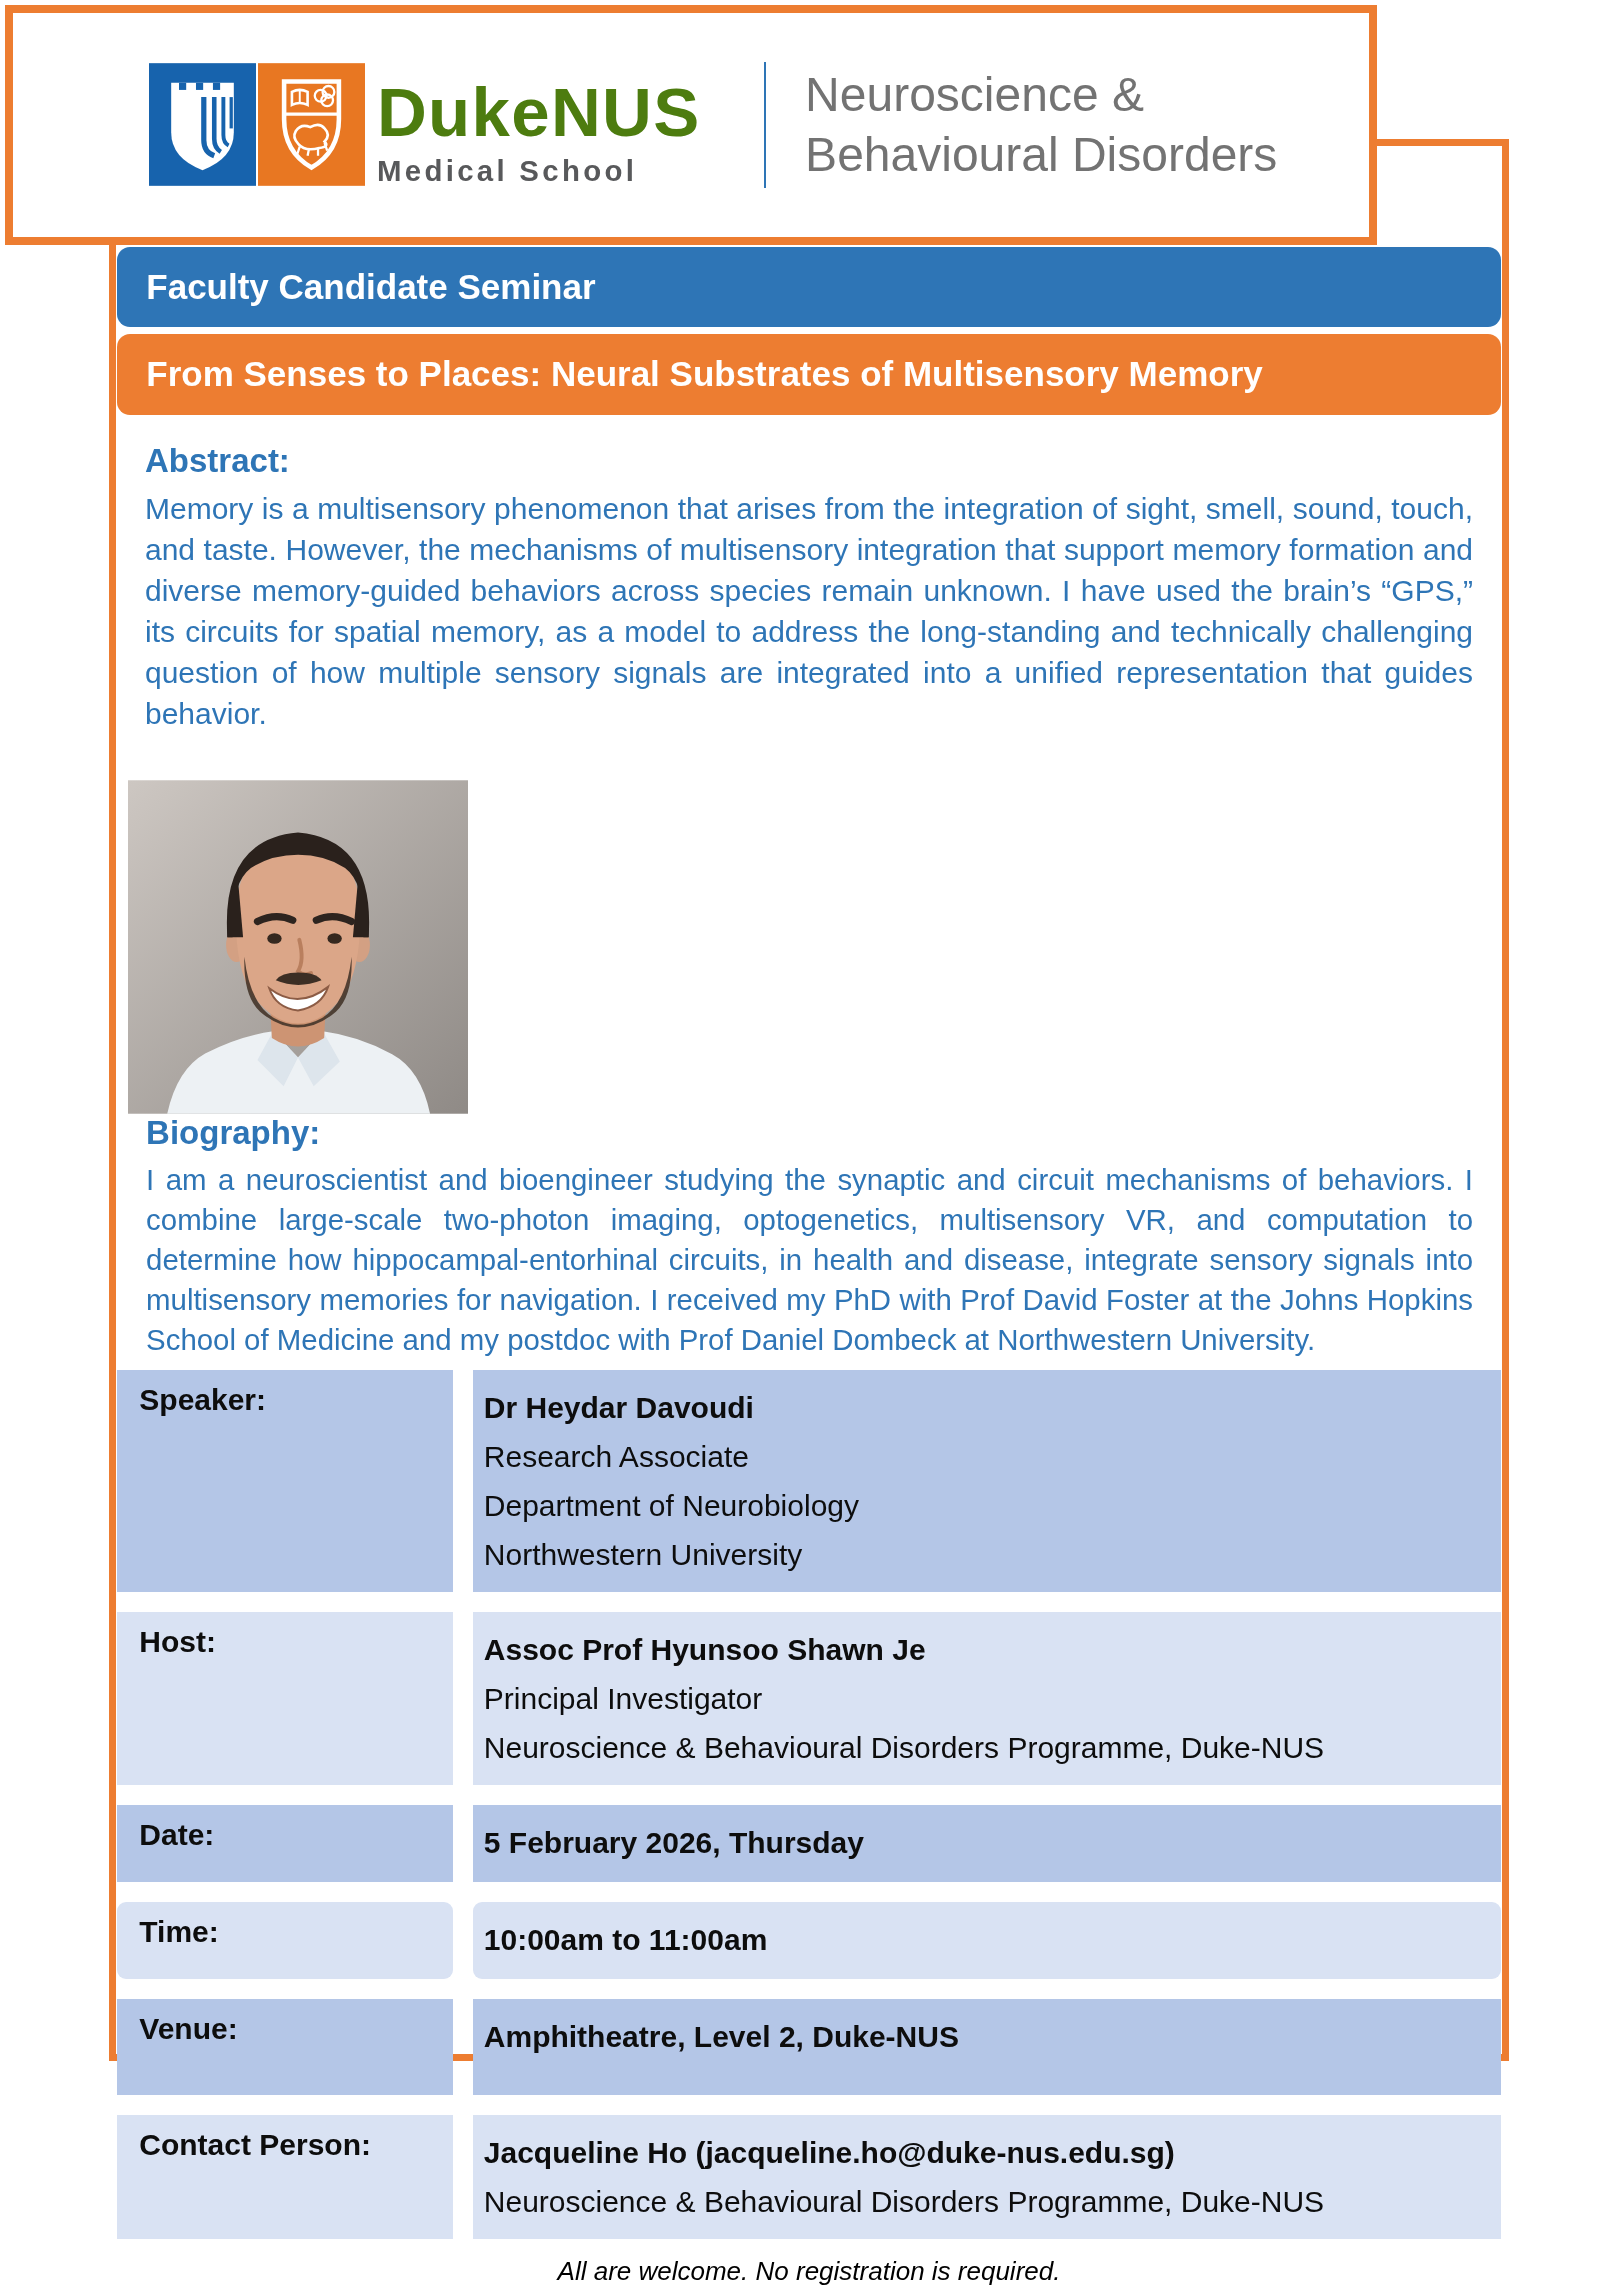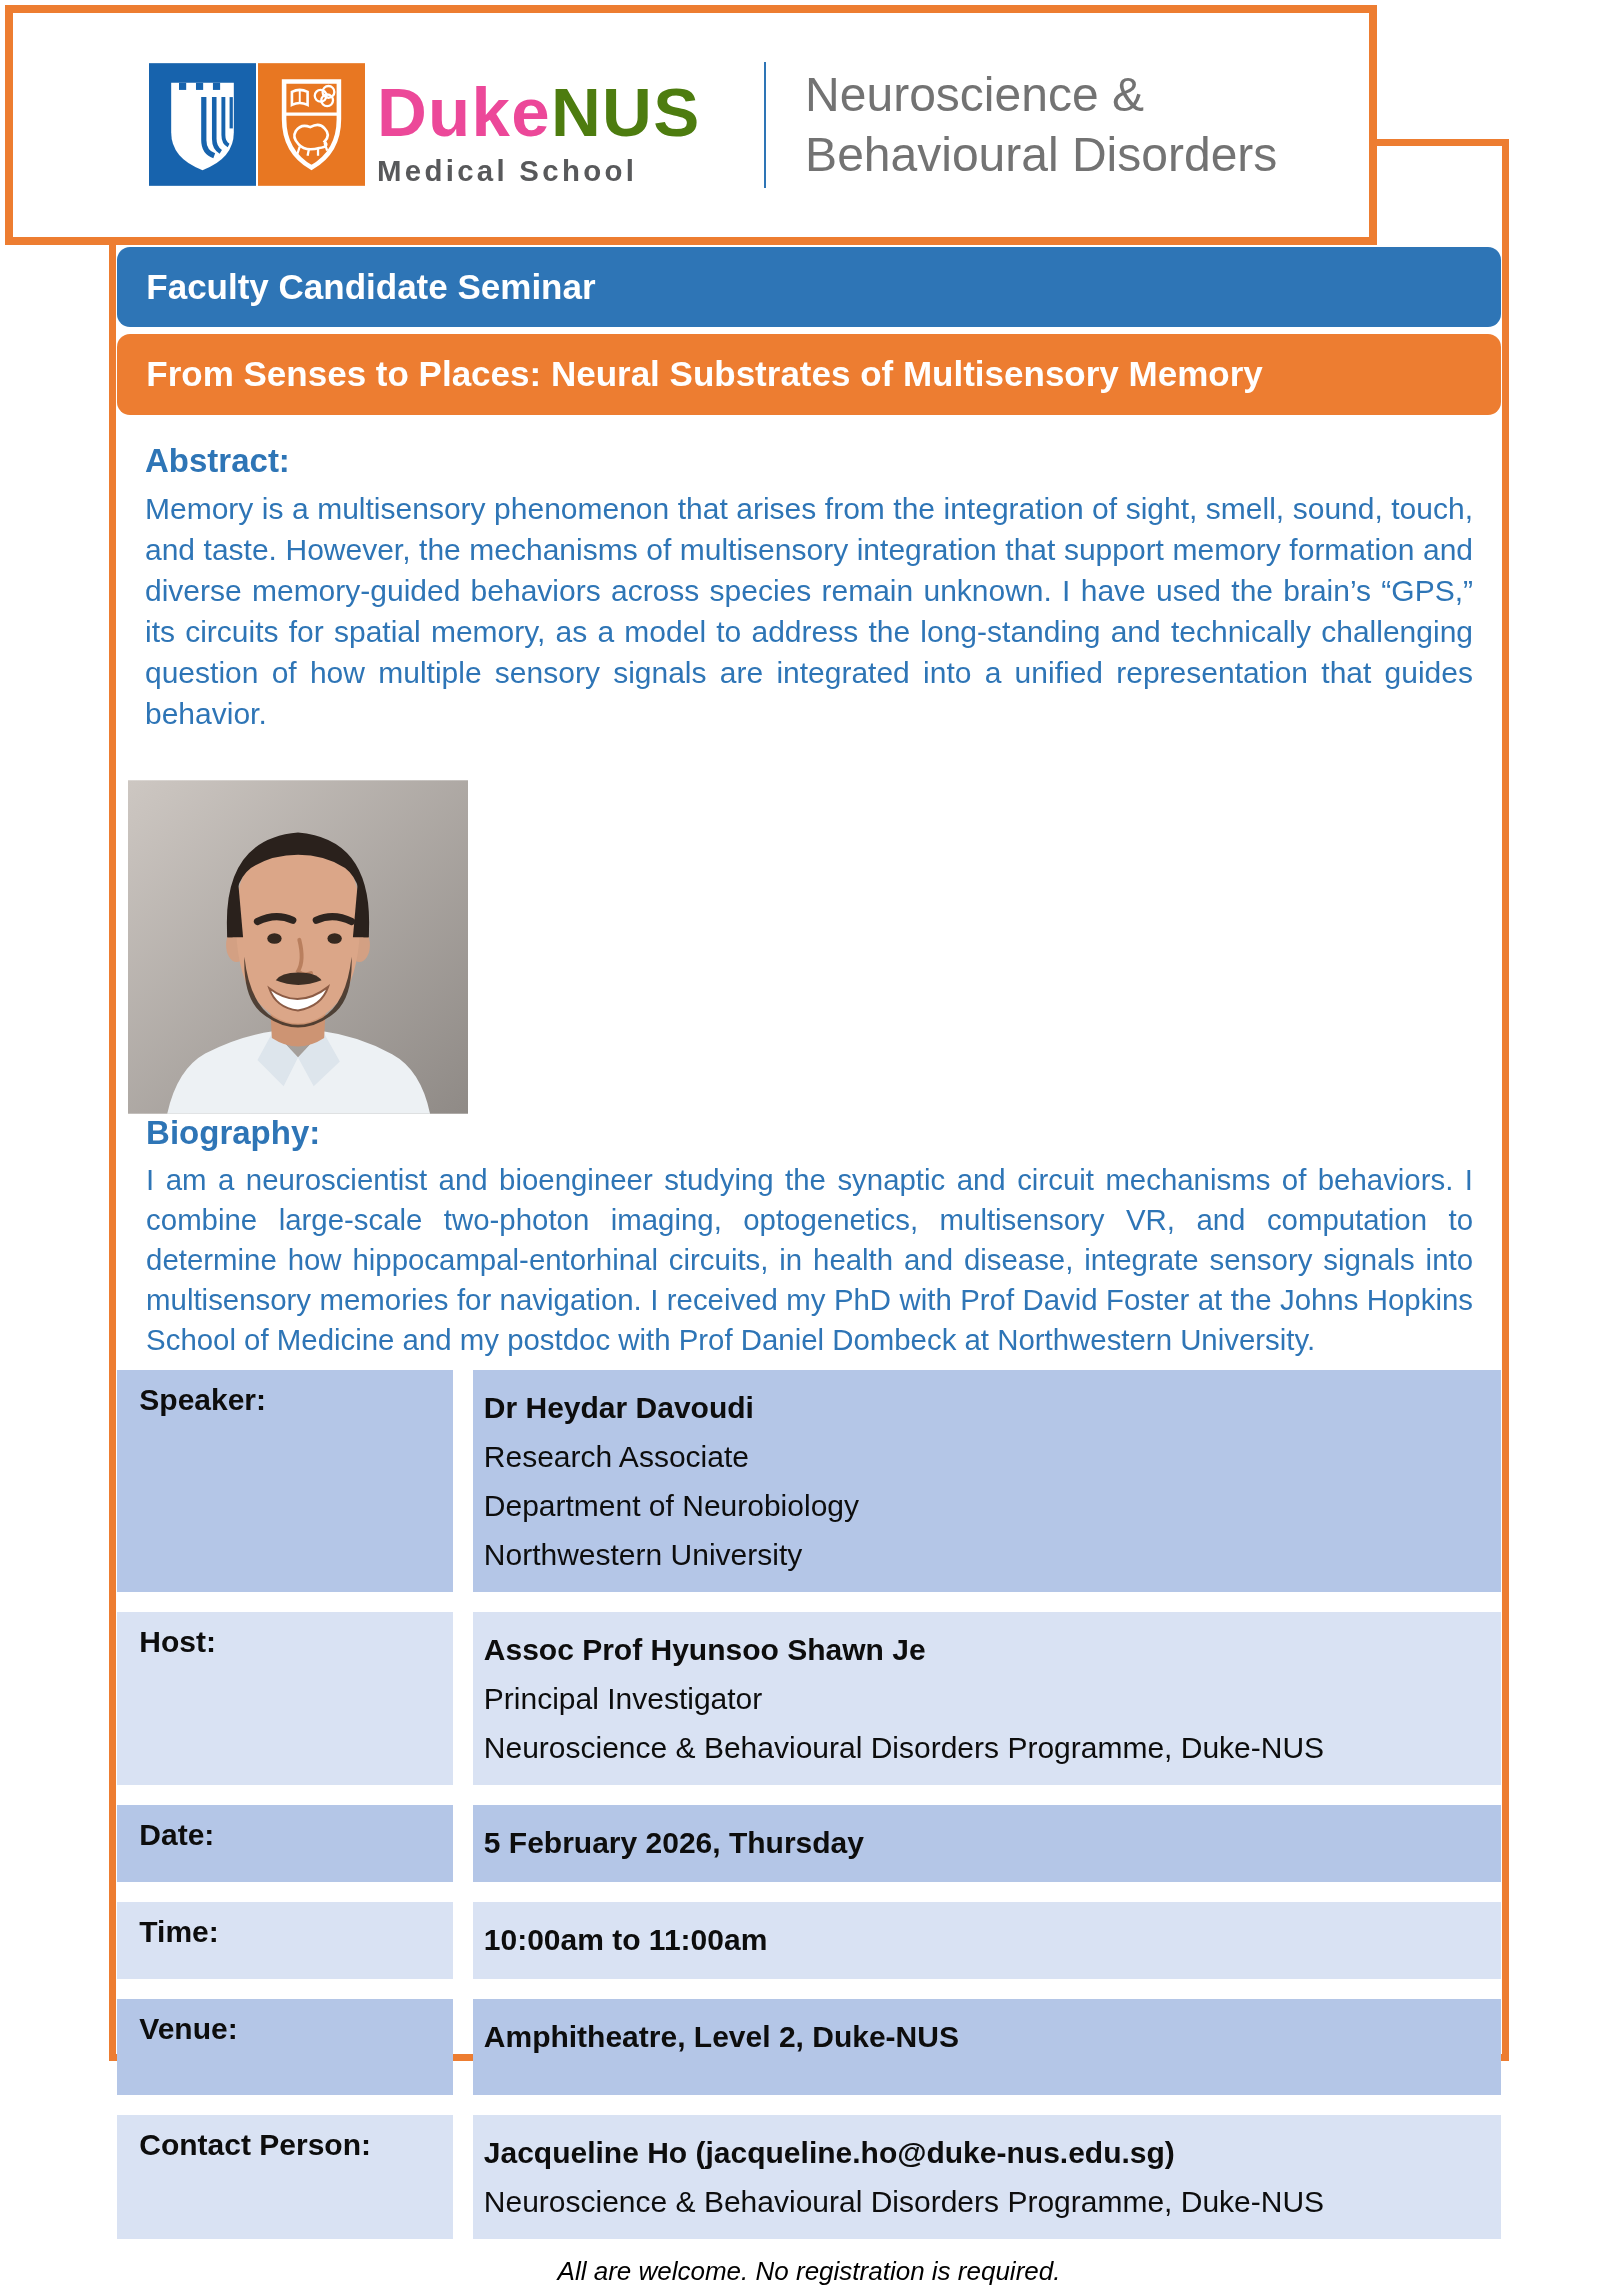--- a/index.html
+++ b/index.html
@@ -12,21 +12,21 @@
                  border:7.9px solid #ED7D31; background:#fff; z-index:1; }
 
   
   #header-box { position:absolute; left:4.6px; top:4.6px; width:1372px; height:240px;
                 border:8.5px solid #ED7D31; background:#fff; z-index:5;
                 display:flex; align-items:center; padding-left:136px; }
   .logo-squares { display:flex; gap:2.6px; flex-shrink:0; }
   .logo-sq { width:107px; height:123px; }
   .wordmark { margin-left:11.8px; margin-top:17px; flex-shrink:0; }
   .wordmark-line { font-size:69px; font-weight:bold; letter-spacing:1.3px; line-height:1.0; white-space:nowrap; }
-  .wm-duke { color:#ec4899; }
+  .wm-duke { color:#4d7c0f; }
   .wm-nus  { color:#4d7c0f; }
   .wordmark-sub { font-size:29.4px; font-weight:bold; color:#58595B; letter-spacing:3.3px; margin-top:6.5px; }
   .header-divider { width:2.6px; height:126px; background:#2E75B6; margin:0 39px 0 63px; flex-shrink:0; }
   .programme-title { color:#737373; font-size:48px; line-height:60px; font-weight:400; white-space:nowrap; }
 
   
   .banner { margin:0 1.3px; height:80px; display:flex; align-items:center;
             padding-left:29px; color:#fff; font-weight:bold; font-size:35px;border-radius:13px; }
   #banner-blue   { margin-top:101px; background:#2E75B6; }
   #banner-orange { margin-top:6.5px; height:81px; background:#ED7D31; }
@@ -44,21 +44,21 @@
   
   #details { display:grid; grid-template-columns:336px 1fr; gap:20px; margin:10.5px 1.3px 0 1.3px; }
   .cell { font-size:30px; color:#0d0d0d; }
   .cell.label { padding:13px 0 0 22px; font-weight:bold; }
   .cell.value { padding:13px 0 13px 10.5px; line-height:49px; }
   .cell .ln { display:block; }
   .cell .ln.b { font-weight:bold; }
   .bg-dark  { background:#B4C6E7; }
   .bg-light { background:#D9E2F3; }
   .h-sp { min-height:211px; } .h-ho { min-height:143px; }
-  .h-da { min-height:77px; } .h-ti { min-height:77px; }
+  .h-da { min-height:77px; } .h-ti { min-height:77px;border-radius:9px; }
   .h-ve { min-height:96px; } .h-co { min-height:122px; }
 
   #footer-note { margin-top:17px; text-align:center; font-style:italic;
                  font-size:26px; color:#000; }
 </style>
 </head>
 <body>
 
 <div id="page">
 

